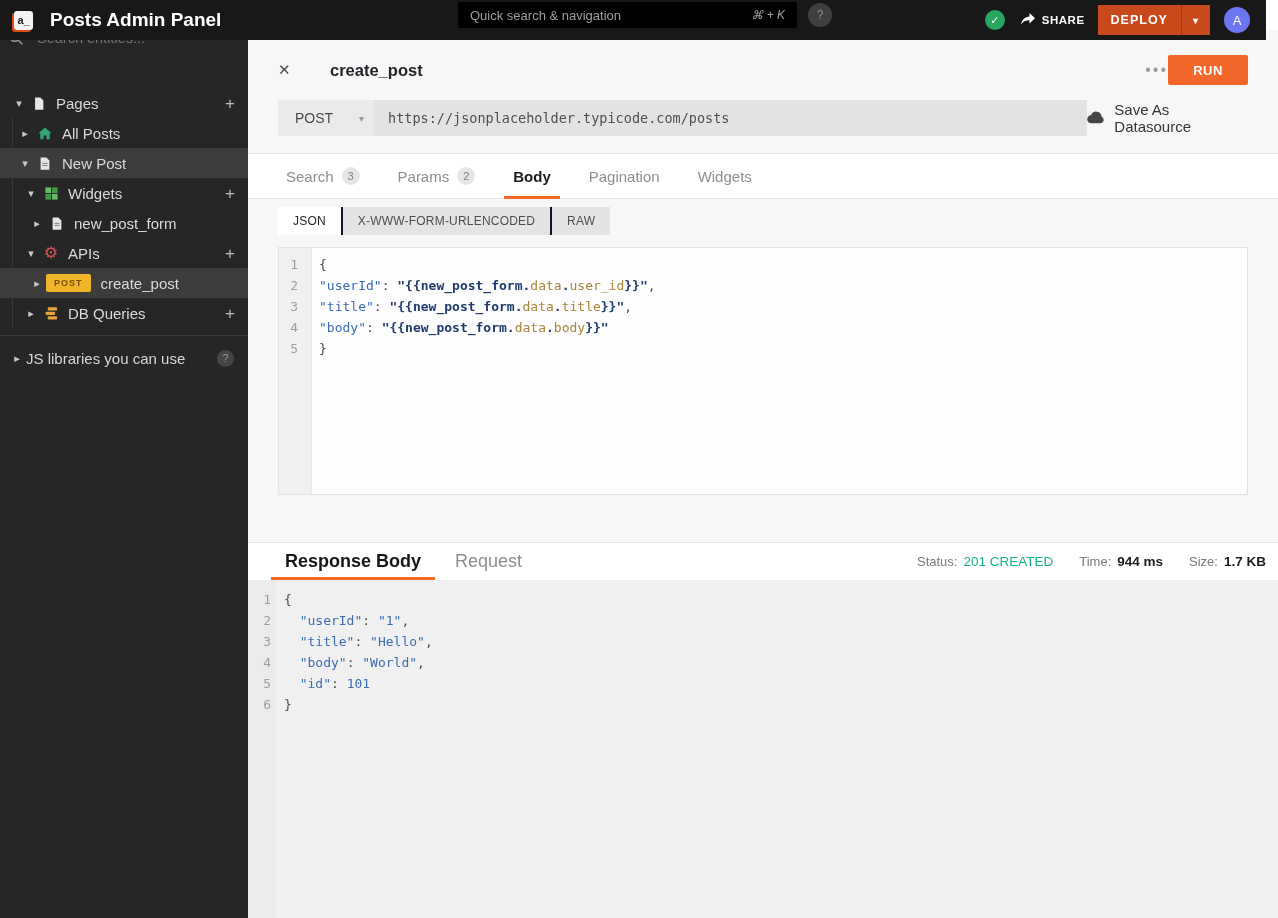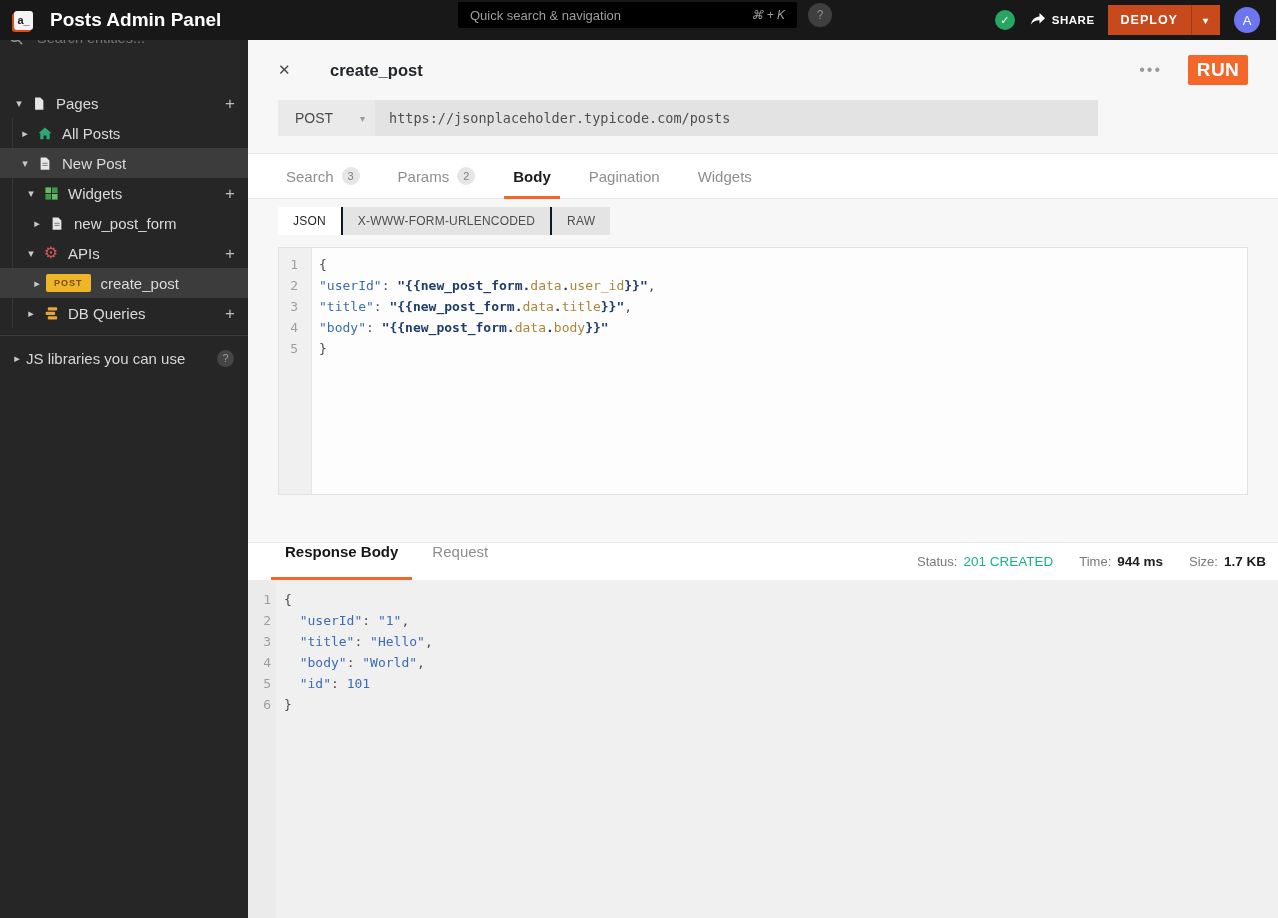--- a/index.html
+++ b/index.html
@@ -3,21 +3,21 @@
 <meta charset="utf-8">
 <style>
   html,body{margin:0;padding:0;}
   body{
     width:1278px;height:918px;overflow:hidden;position:relative;
     font-family:"Liberation Sans",sans-serif;background:#fff;
     -webkit-font-smoothing:antialiased;
   }
   
   #topbar{
-    position:absolute;top:0;left:0;right:2px;height:40px;
+    position:absolute;top:0;left:0;right:12px;height:40px;
     background:var(--topbar-bg,#181818);display:flex;align-items:center;
     padding:0 8px;box-sizing:border-box;z-index:20;
   }
   .logo{
     width:19px;height:19px;background:#F4F4F4;border-radius:3px;margin-left:6px;
     display:flex;align-items:center;justify-content:center;
     font-weight:bold;font-size:11px;color:#1d1d1d;
     box-shadow:-2px 2px 0 0 #DD4B16;
   }
   .tb-title{margin-left:17px;font-size:19px;font-weight:bold;color:#FFFFFF;}
@@ -84,22 +84,22 @@
   
   #main{
     position:absolute;top:30px;left:248px;right:0;bottom:0;background:#F7F7F7;
     display:flex;flex-direction:column;box-sizing:border-box;
   }
   #api-header{margin-top:20px;height:40px;display:flex;align-items:center;padding:0 30px;}
   .close-btn{font-size:15px;color:#4A4A4A;cursor:pointer;width:20px;}
   .api-title{font-size:16.5px;font-weight:bold;color:#22262A;margin-left:32px;}
   .menu-dots{margin-left:auto;color:#9A9A9A;font-size:16px;letter-spacing:2px;cursor:pointer;}
   .run-btn{
-    margin-left:26px;width:60px;height:30px;background:var(--accent-orange,#F3672A);color:#fff;
-    font-size:19px;font-weight:bold;letter-spacing:.5px;border-radius:2px;
+    width:80px;height:30px;background:var(--accent-orange,#F3672A);color:#fff;
+    font-size:13px;font-weight:bold;letter-spacing:.5px;border-radius:2px;
     display:flex;align-items:center;justify-content:center;cursor:pointer;
   }
   #url-row{margin:10px 30px 0;display:flex;align-items:center;height:36px;}
   .method-select{
     width:97px;height:36px;background:#EAEAEA;display:flex;align-items:center;
     padding:0 10px 0 17px;box-sizing:border-box;font-size:14px;color:#4A4A4A;cursor:pointer;
   }
   .method-caret{margin-left:auto;color:#9A9A9A;font-size:10px;}
   .url-field{
     width:723px;height:36px;background:#E3E3E3;display:flex;align-items:center;padding-left:14px;
@@ -134,21 +134,21 @@
   .code-text{padding-left:8px;color:#4A4A4A;}
   .tk-p{color:#4A4A4A;}
   .tk-k{color:#3C6CB4;}
   .tk-m{color:#1E3B6D;font-weight:bold;}
   .tk-t{color:#A8873B;}
   
   #response-header{
     margin-top:47px;height:37px;background:#fff;border-top:1px solid #E5E5E5;
     display:flex;align-items:stretch;padding-left:20px;flex:0 0 37px;
   }
-  .resp-tab{display:flex;padding:0 17px;font-size:15px;color:#8E8E8E;position:relative;cursor:pointer;}
+  .resp-tab{display:flex;align-items:center;padding:0 17px;font-size:18px;color:#8E8E8E;position:relative;cursor:pointer;}
   .resp-tab.active{color:#161616;font-weight:bold;}
   .resp-tab.active::after{content:'';position:absolute;left:3px;right:3px;bottom:0;height:3px;background:var(--accent-orange,#F3672A);}
   #response-meta{margin-left:auto;display:flex;align-items:center;gap:26px;padding-right:12px;font-size:13.5px;}
   .meta-pair{display:flex;align-items:center;gap:6px;}
   .meta-label{color:#7A7A7A;font-size:13px;}
   .status-value{color:var(--status-green,#12B87A);}
   .meta-value{color:#1D1D1D;font-weight:bold;}
   #response-body{
     flex:1;background:#F0F0F0;position:relative;overflow:hidden;
     font-family:"DejaVu Sans Mono",monospace;font-size:13px;line-height:21px;padding-top:9px;cursor:text;
@@ -300,20 +300,28 @@
     <span class="run-btn">RUN</span>
   </div>
 
   <div id="url-row">
     <div class="method-select">
       <span>POST</span>
       <span class="method-caret">▾</span>
     </div>
     <div class="url-field">
       <span>https://jsonplaceholder.typicode.com/posts</span>
+    </div>
+    <div class="save-datasource">
+      <span>
+        <svg width="18" height="13" viewBox="0 0 20 14">
+            <path d="M5 13.5a4.6 4.6 0 0 1-.4-9.2A6 6 0 0 1 16.2 6a4 4 0 0 1-.6 7.5z" fill="#454545"></path>
+          </svg>
+      </span>
+      <span>Save As Datasource</span>
     </div>
   </div>
 
   <div id="request-tabs">
       <div class="req-tab">
         <span>Search</span>
         <span class="tab-badge">3</span>
       </div>
       <div class="req-tab">
         <span>Params</span>

